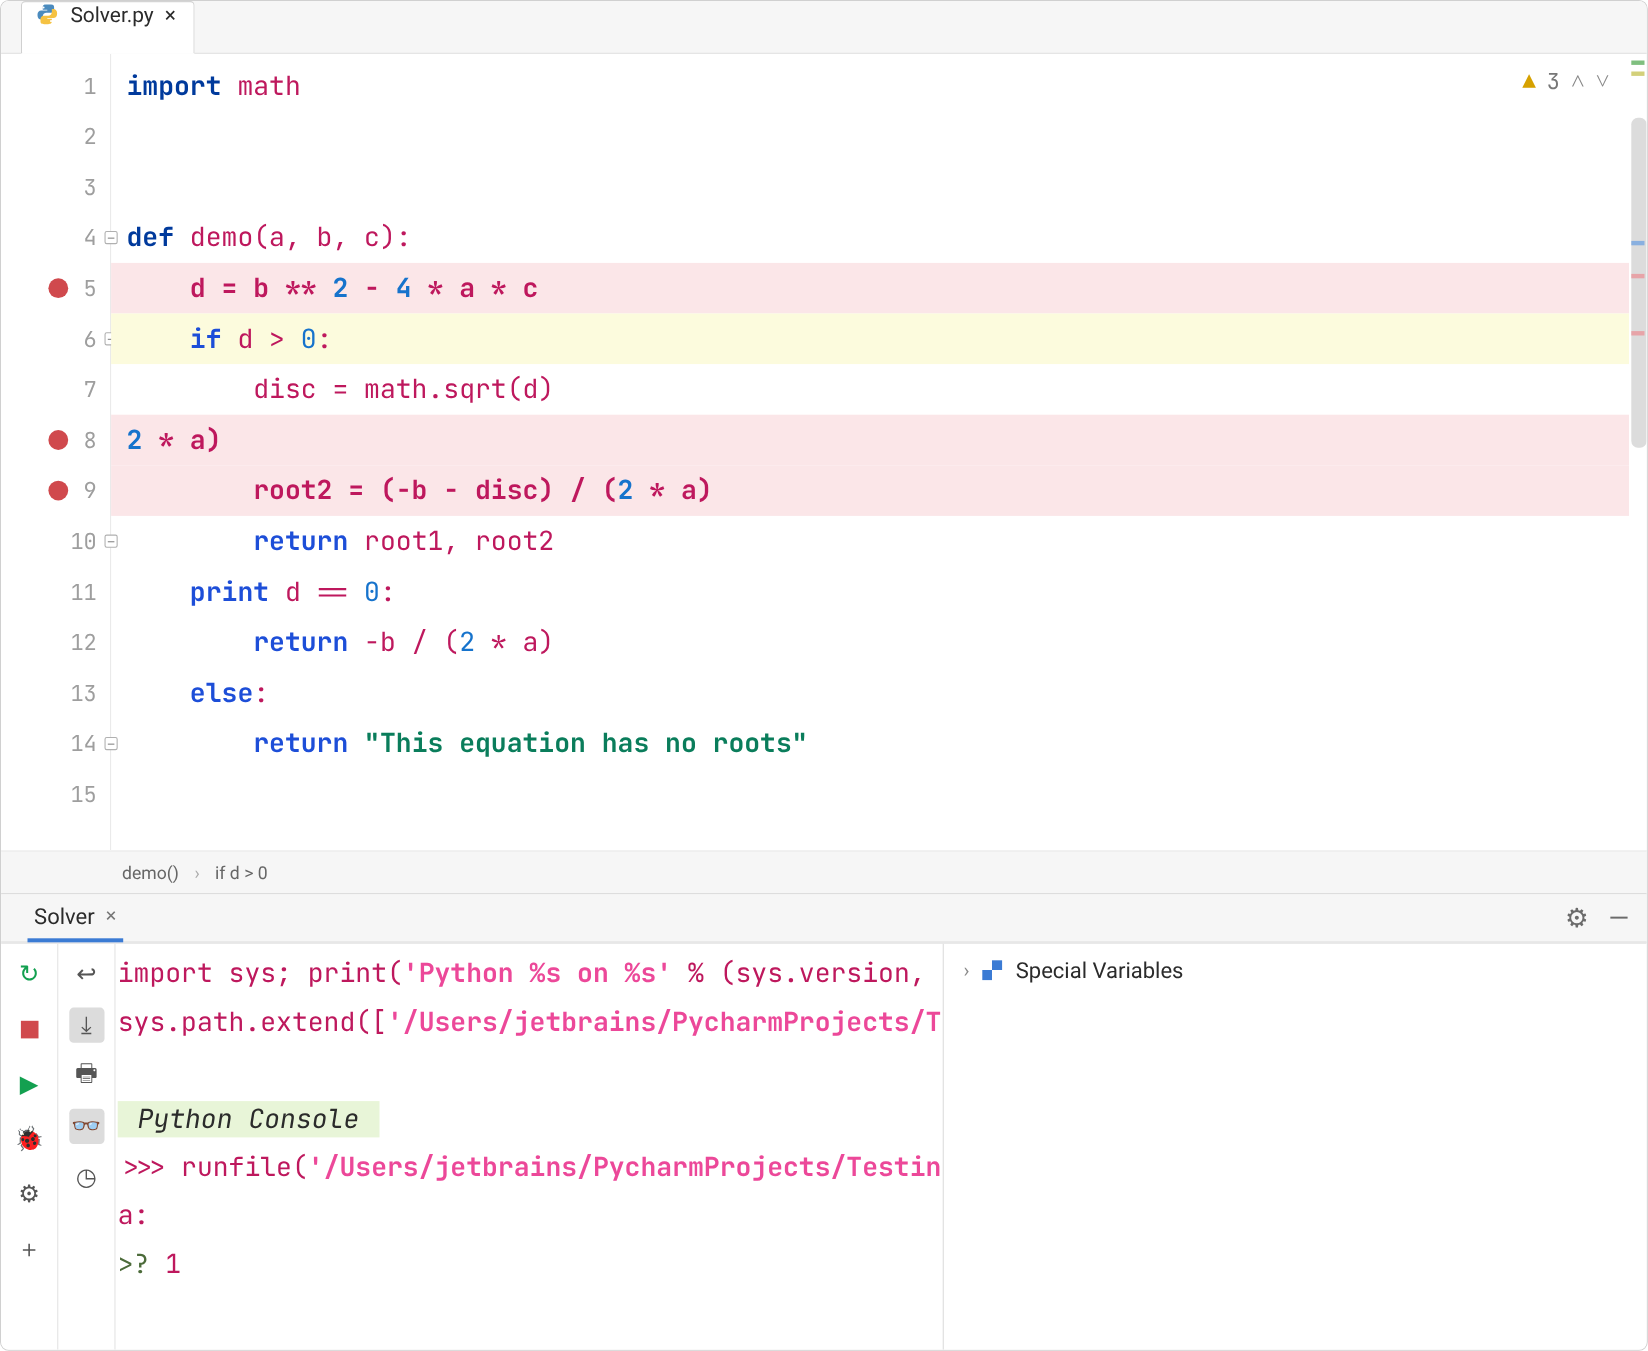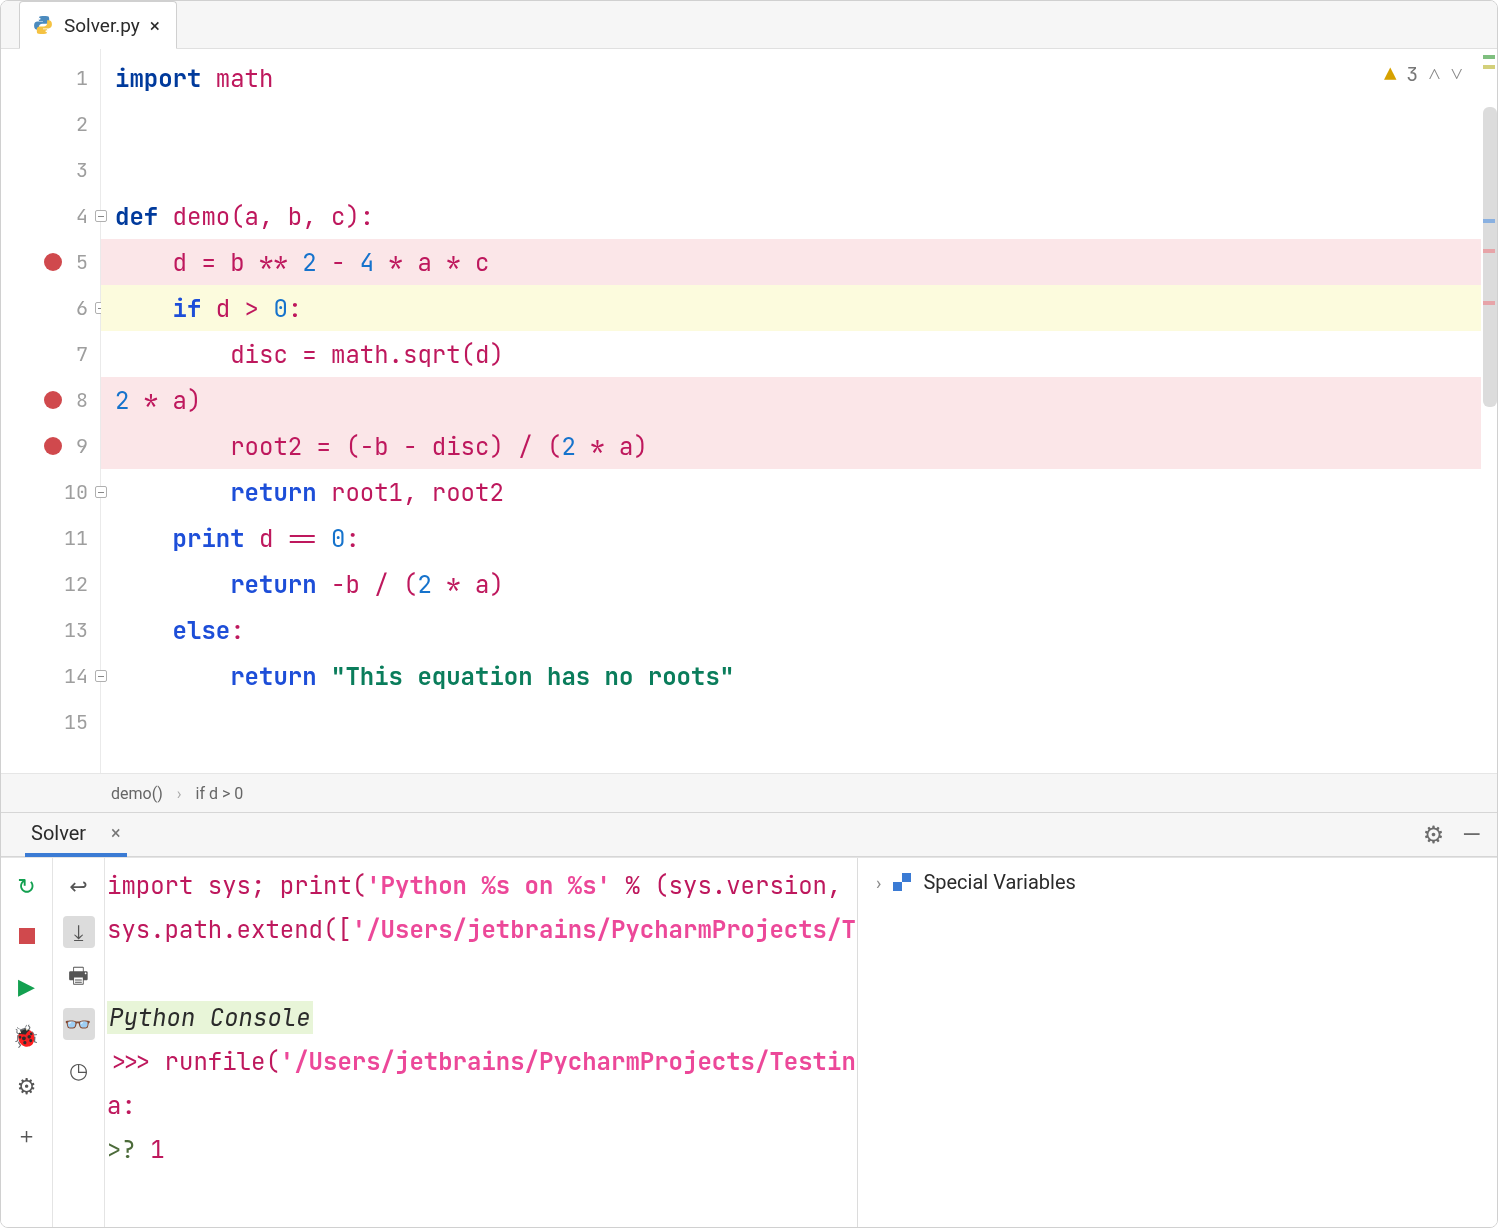--- a/index.html
+++ b/index.html
@@ -20,21 +20,21 @@
   .tab-bar {
     height: 48px;
     background: #f6f6f6;
     border-bottom: 1px solid #e0e0e0;
     display: flex;
     align-items: stretch;
     padding-left: 18px;
   }
   .file-tab {
     display: flex;
-    align-items: center;
+    align-items: flex-start;
     gap: 10px;
     background: #fff;
     border: 1px solid #d0d0d0;
     border-bottom: 1px solid #fff;
     padding: 0 16px 0 12px;
     height: 48px;
     border-radius: 4px 4px 0 0;
     position: relative;
   }
   .py-icon {
@@ -102,21 +102,21 @@
     padding-top: 6px;
   }
   .code-line {
     height: 46px;
     display: flex;
     align-items: center;
     padding-left: 14px;
     white-space: pre;
     color: #2b2b2b;
   }
-  .bg-break { background: #fbe6e8; }
+  .bg-break { background: #fbe6e8; font-weight: bold; }
   .bg-caret { background: #fcfbdd; }
   .kw { color: #003a9c; font-weight: 600; }
   .kw2 { color: #1d4ed8; font-weight: 600; }
   .num { color: #1673cc; }
   .str { color: #0a7d5b; font-weight: 600; }
   .id { color: #be185d; }
 
   
   .analysis {
     position: absolute;
@@ -162,21 +162,21 @@
   
   .tw-header {
     height: 44px;
     background: #f6f6f6;
     display: flex; align-items: center;
     padding: 0 16px 0 24px;
     border-bottom: 1px solid #d6d6d6;
     justify-content: space-between;
   }
   .tw-tab {
-    display: flex; align-items: center; gap: 25px;
+    display: flex; align-items: center; gap: 10px;
     height: 44px;
     padding: 0 6px;
     border-bottom: 4px solid #3b7bd4;
     color: #2b2b2b;
     font-size: 20px;
   }
   .tw-tab .close-x { font-size: 18px; }
   .tw-right { display: flex; gap: 18px; color: #6b6b6b; font-size: 24px; }
   .gear, .minus { cursor: pointer; }
 
@@ -213,21 +213,21 @@
     flex: 1;
     font-family: "SF Mono","JetBrains Mono",Menlo,Consolas,monospace;
     font-size: 24px;
     padding: 6px 0 0 0;
     overflow: hidden;
     position: relative;
     line-height: 44px;
   }
   .console-line { white-space: pre; padding-left: 2px; color:#2b2b2b; }
   .c-path { color: #ec4899; font-weight: 600; }
-  .c-ital { font-style: italic; color: #2b2b2b; background:#e8f5d8; padding:1px 2px;}
+  .c-ital { font-style: italic; color: #2b2b2b; background:#e8f5d8; padding:1px 18px;}
   .c-prompt { color: #4c6b3a; }
 
   .var-panel {
     flex: 0 0 640px;
     border-left: 1px solid #dcdcdc;
     padding: 12px 18px;
     font-size: 20px;
   }
   .var-row { display: flex; align-items: center; gap: 12px; color: #2b2b2b; }
   .chev-small { color: #8a8a8a; font-size: 18px; }

